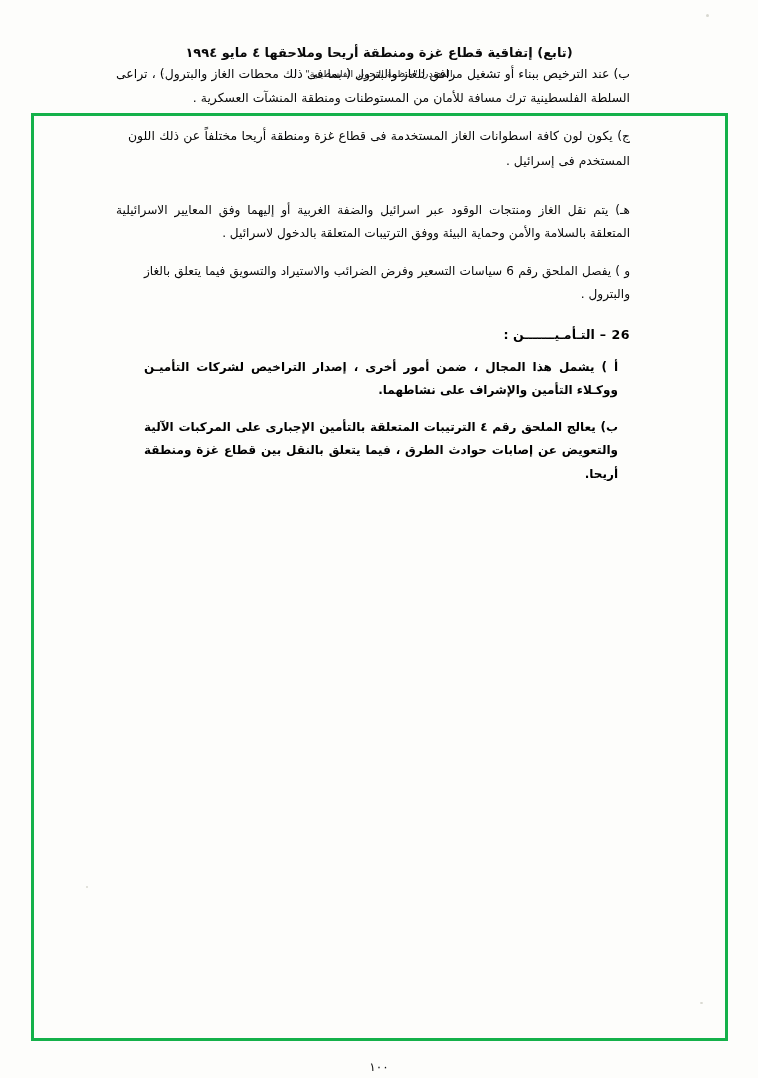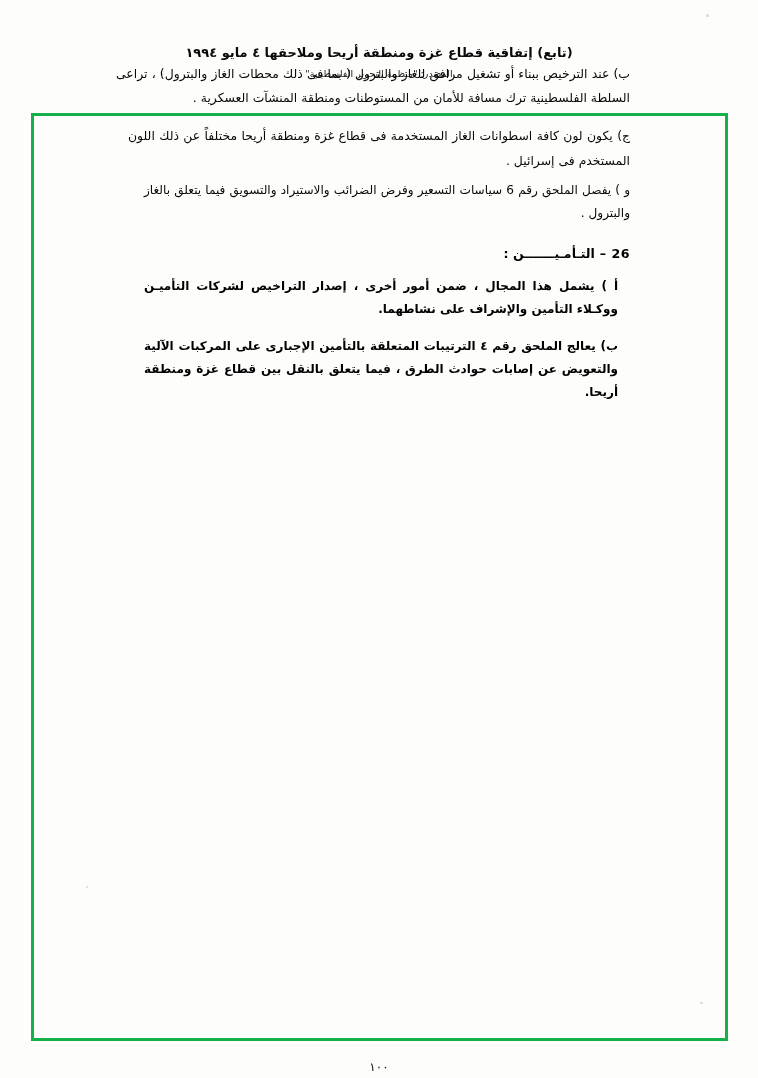--- a/index.html
+++ b/index.html
@@ -68,21 +68,21 @@
     line-height: 1.95;
     text-align: justify;
     text-align-last: right;
     margin: 0 0 13px 0;
     color: #080808;
     font-weight: normal;
   }
 
   
   .p-b { margin-bottom: 14px; }
-  .p-j { margin-bottom: 6px; }
+  .p-j { margin-bottom: 26px; }
   .p-d { margin-bottom: 16px; }
   .p-h { margin-bottom: 14px; font-size: 12.1px; }
   .p-w { margin-bottom: 20px; font-size: 12.1px; }
 
   .section-heading {
     font-size: 12.6px;
     font-weight: bold;
     margin: 18px 0 14px 0;
     text-align: right;
     letter-spacing: 0.5px;
@@ -141,20 +141,21 @@
 
   <div class="frame" style="border-color: rgb(20, 177, 74);"></div>
 
   <div class="content">
 
     <p class="para p-b indent-1">ب) عند الترخيص ببناء أو تشغيل مرافق للغاز والبترول ( بما فى ذلك محطات الغاز والبترول) ، تراعى السلطة الفلسطينية ترك مسافة للأمان من المستوطنات ومنطقة المنشآت العسكرية .</p>
 
     <p class="para p-j indent-3">ج) يكون لون كافة اسطوانات الغاز المستخدمة فى قطاع غزة ومنطقة أريحا مختلفاً عن ذلك اللون المستخدم فى إسرائيل .</p>
 
 
+    <p class="para p-h indent-1">هـ) يتم نقل الغاز ومنتجات الوقود عبر اسرائيل والضفة الغربية أو إليهما وفق المعايير الاسرائيلية المتعلقة بالسلامة والأمن وحماية البيئة ووفق الترتيبات المتعلقة بالدخول لاسرائيل .</p>
 
     <p class="para p-w indent-2">و ) يفصل الملحق رقم 6 سياسات التسعير وفرض الضرائب والاستيراد والتسويق فيما يتعلق بالغاز والبترول .</p>
 
     <div class="section-heading">
       <span class="heading-inner">26 –</span>
       <span class="heading-inner">التـأمـيـــــــن :</span>
     </div>
 
     <p class="sub indent-2">أ ) يشمل هذا المجال ، ضمن أمور أخرى ، إصدار التراخيص لشركات التأميـن ووكـلاء التأمين والإشراف على نشاطهما.</p>
 

